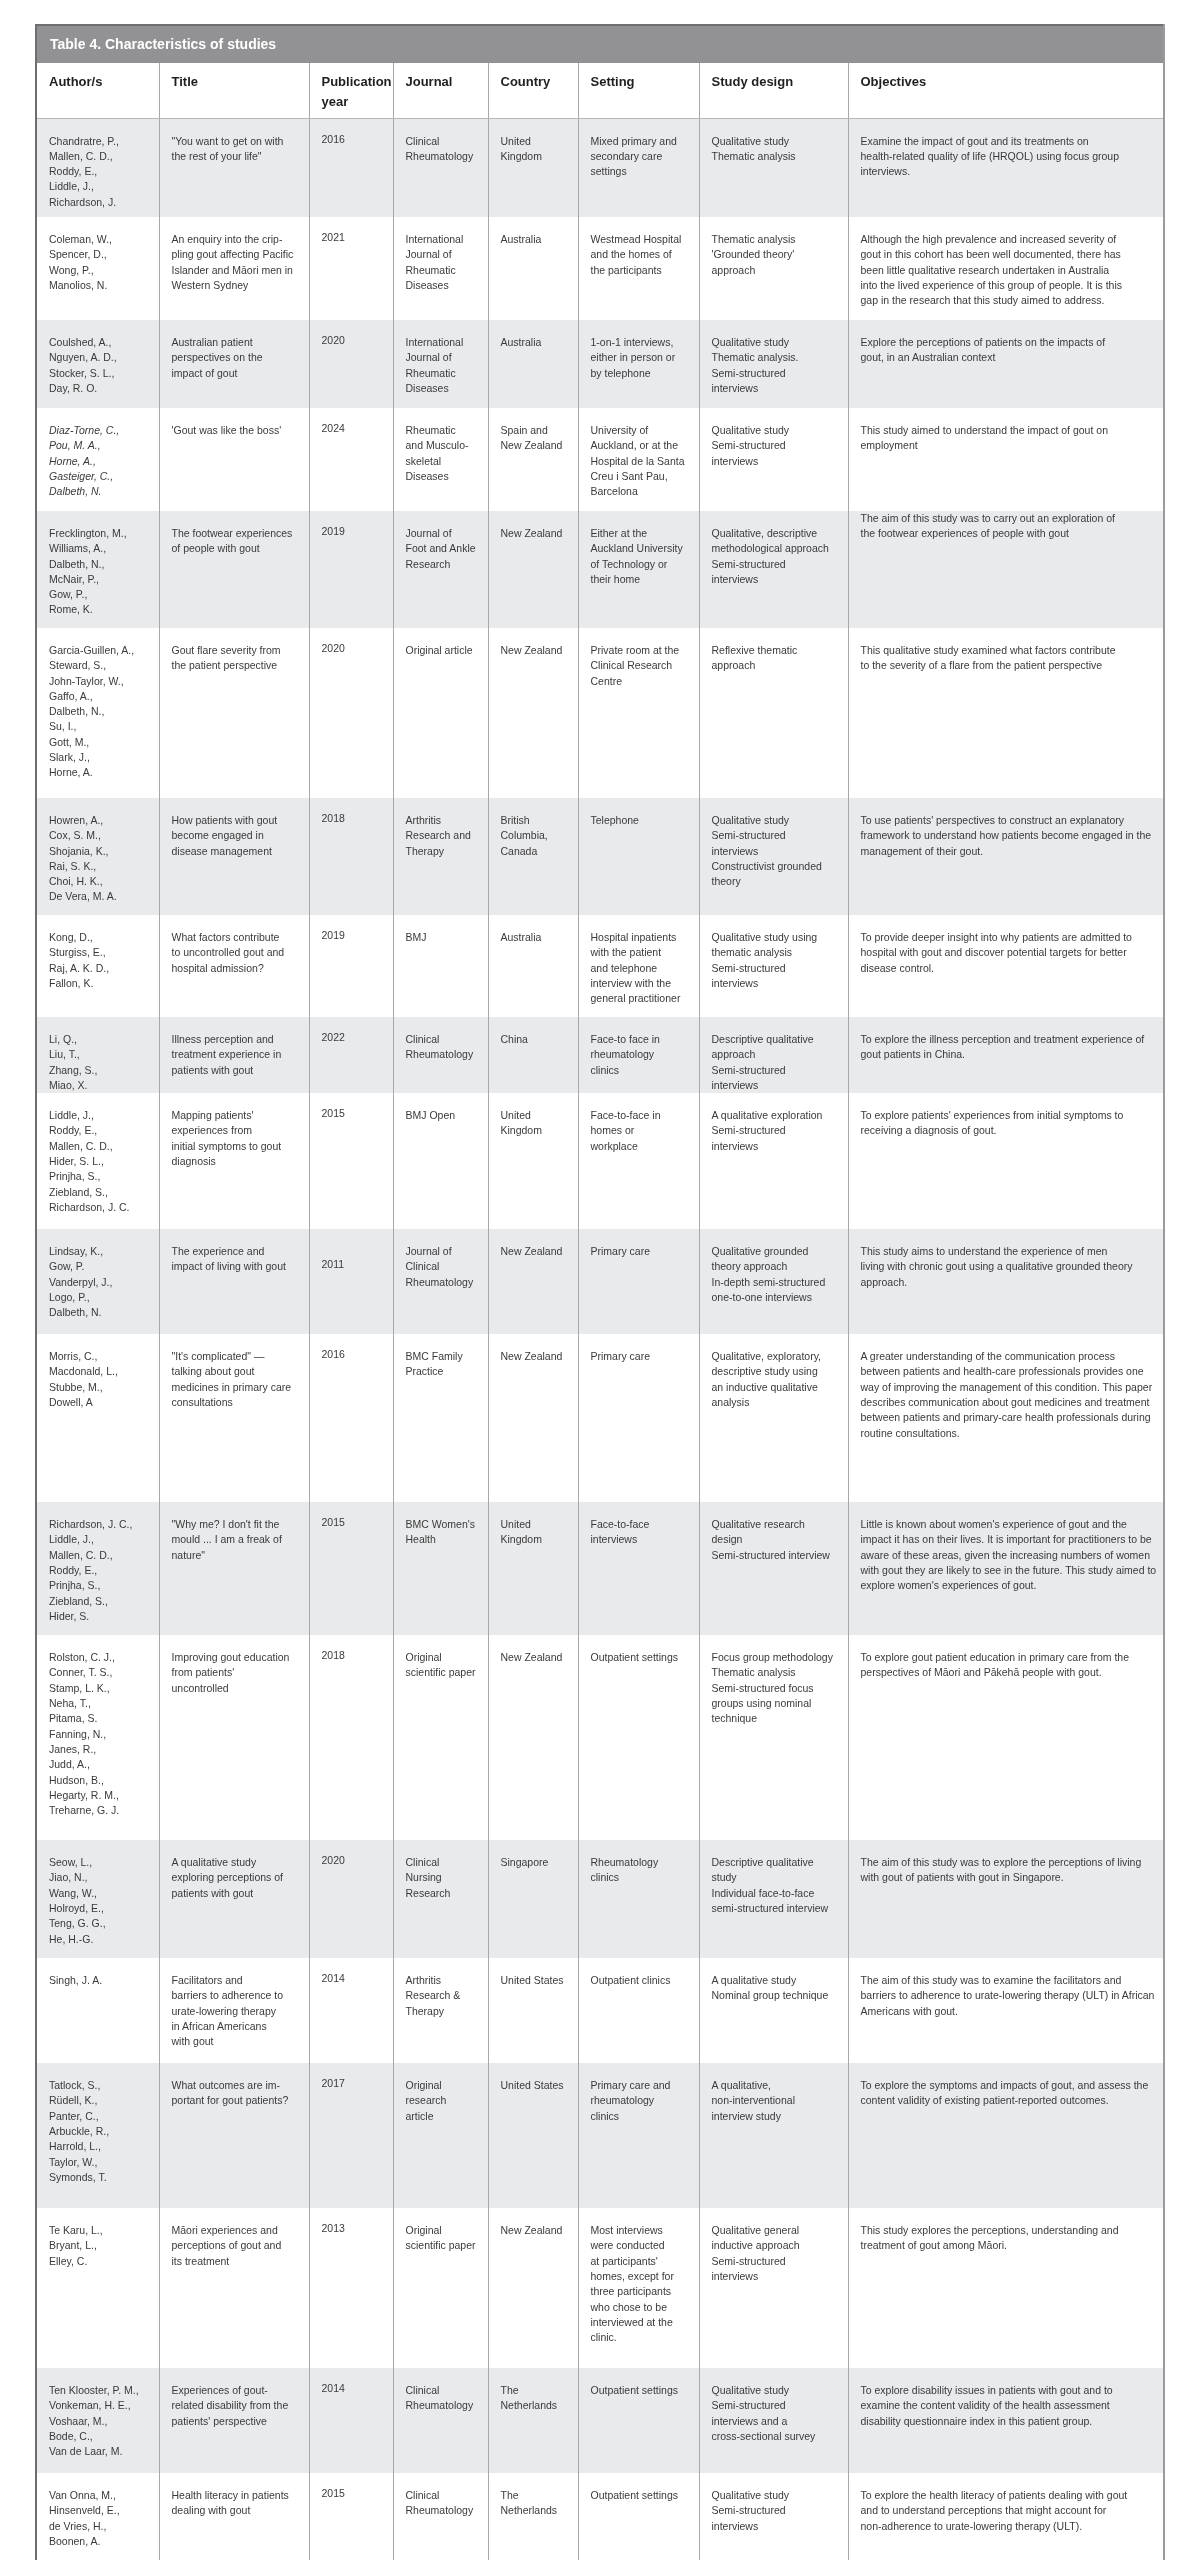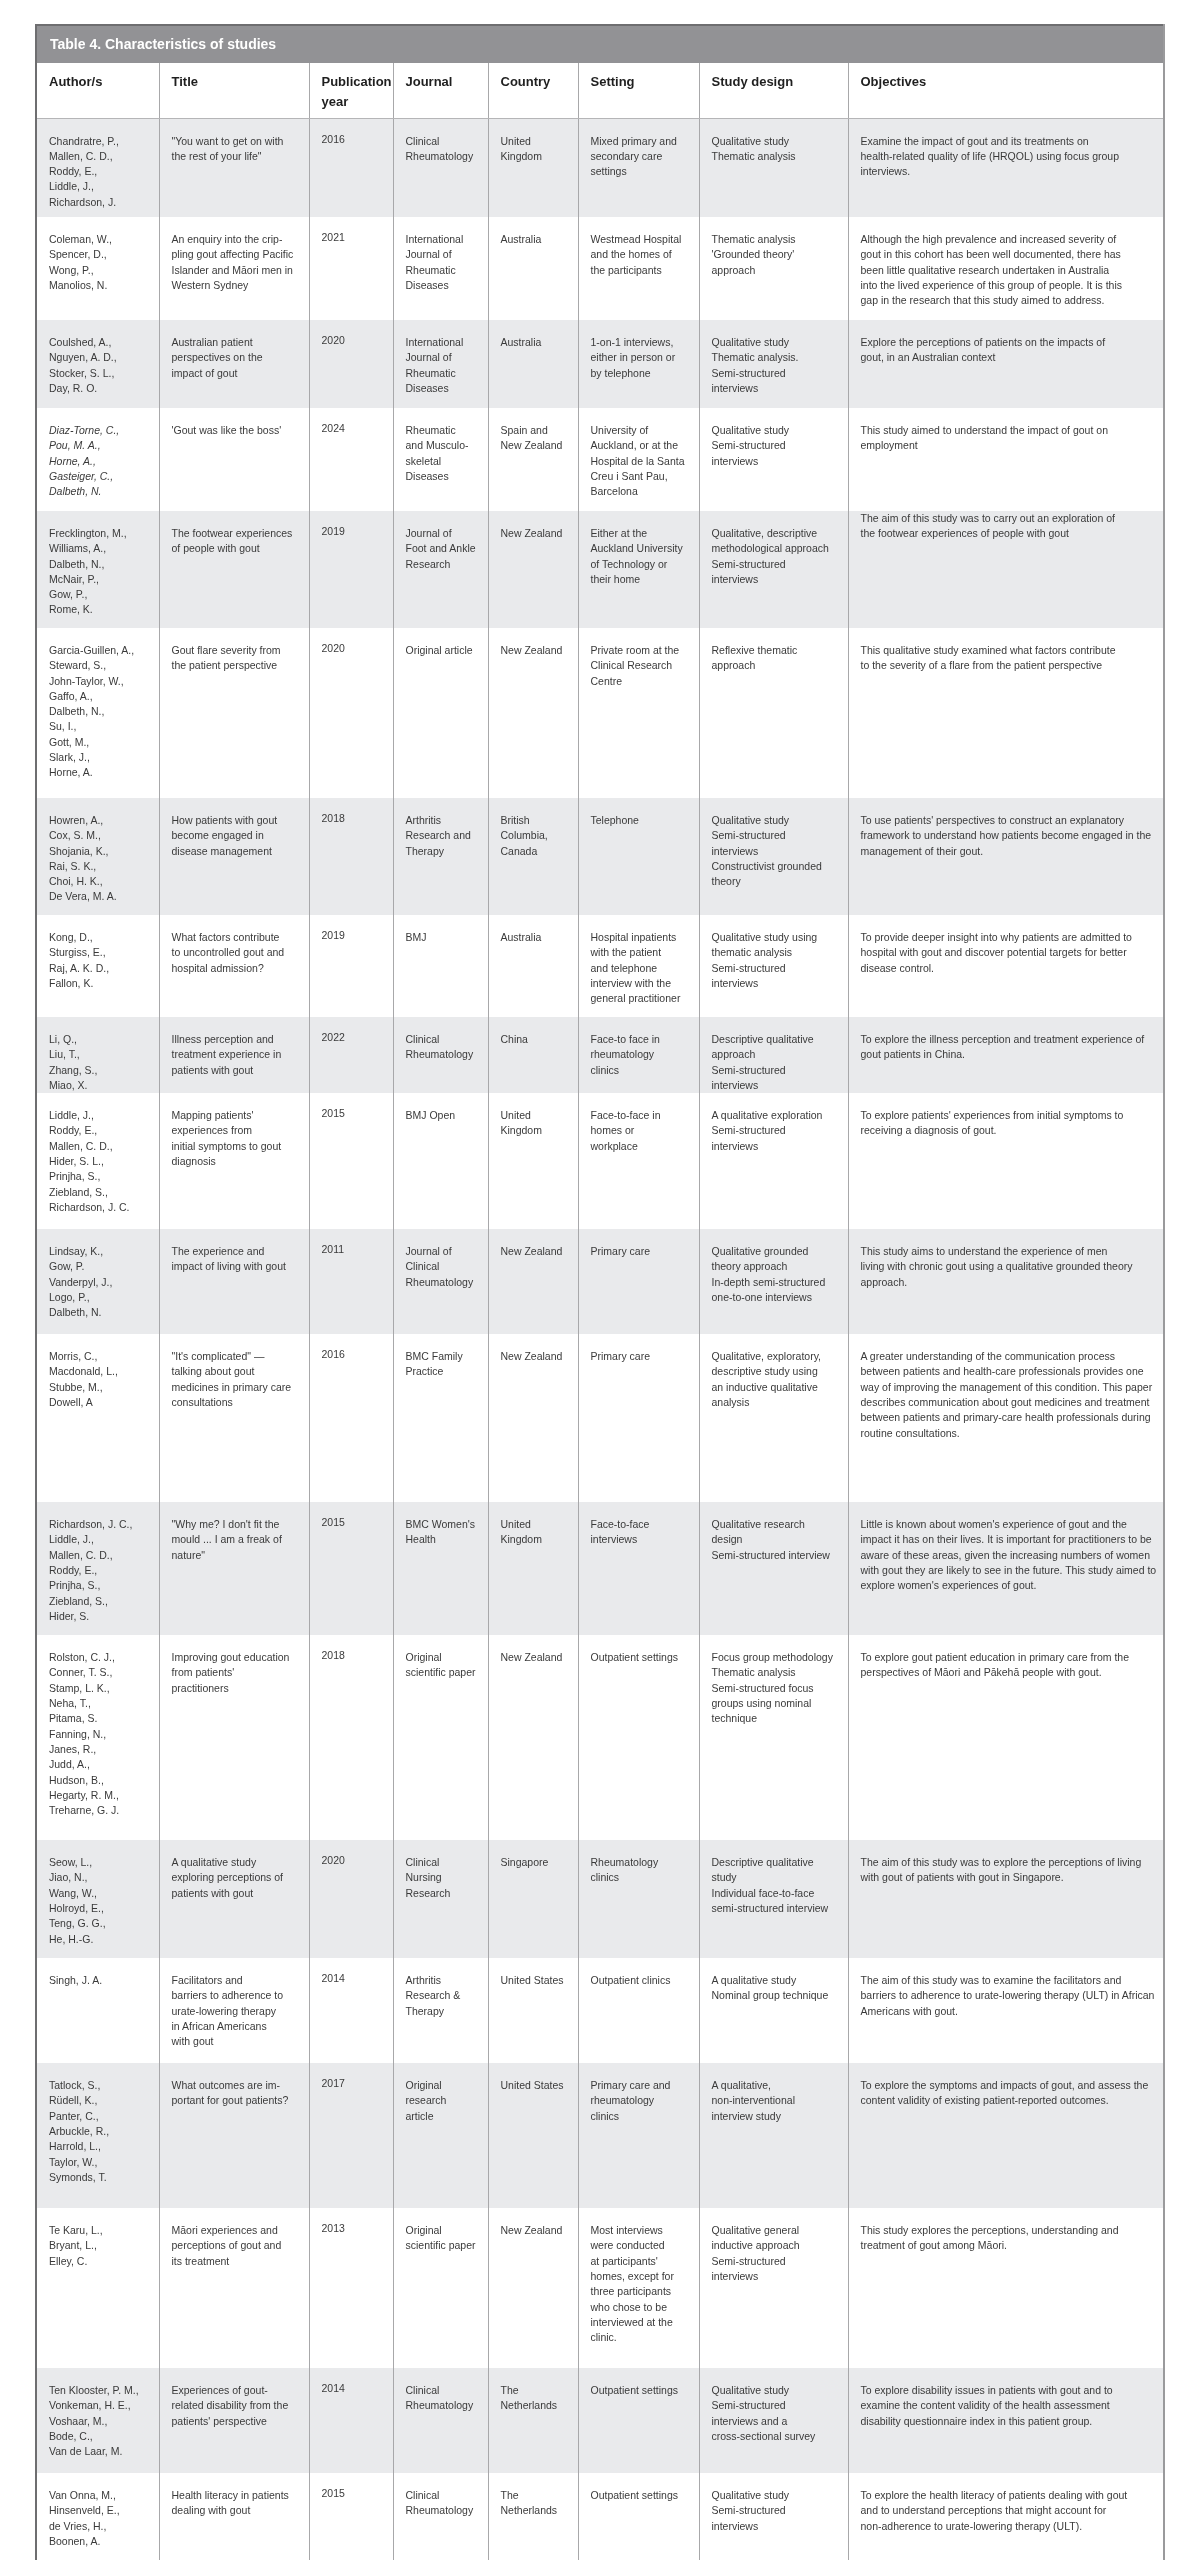--- a/index.html
+++ b/index.html
@@ -464,21 +464,21 @@
             <span class="ln">Lindsay, K.,</span>
             <span class="ln">Gow, P.</span>
             <span class="ln">Vanderpyl, J.,</span>
             <span class="ln">Logo, P.,</span>
             <span class="ln">Dalbeth, N.</span>
           </td>
           <td style="padding-top: 15px;">
             <span class="ln">The experience and</span>
             <span class="ln">impact of living with gout</span>
           </td>
-          <td style="padding-top: 13px;">
+          <td style="padding-top: 28px;">
             <span class="ln">2011</span>
           </td>
           <td style="padding-top: 15px;">
             <span class="ln">Journal of</span>
             <span class="ln">Clinical</span>
             <span class="ln">Rheumatology</span>
           </td>
           <td style="padding-top: 15px;">
             <span class="ln">New Zealand</span>
           </td>
@@ -591,21 +591,21 @@
             <span class="ln">Fanning, N.,</span>
             <span class="ln">Janes, R.,</span>
             <span class="ln">Judd, A.,</span>
             <span class="ln">Hudson, B.,</span>
             <span class="ln">Hegarty, R. M.,</span>
             <span class="ln">Treharne, G. J.</span>
           </td>
           <td style="padding-top: 15px;">
             <span class="ln">Improving gout education</span>
             <span class="ln">from patients'</span>
-            <span class="ln">practitioners</span>
+            <span class="ln">uncontrolled</span>
           </td>
           <td style="padding-top: 13px;">
             <span class="ln">2018</span>
           </td>
           <td style="padding-top: 15px;">
             <span class="ln">Original</span>
             <span class="ln">scientific paper</span>
           </td>
           <td style="padding-top: 15px;">
             <span class="ln">New Zealand</span>

